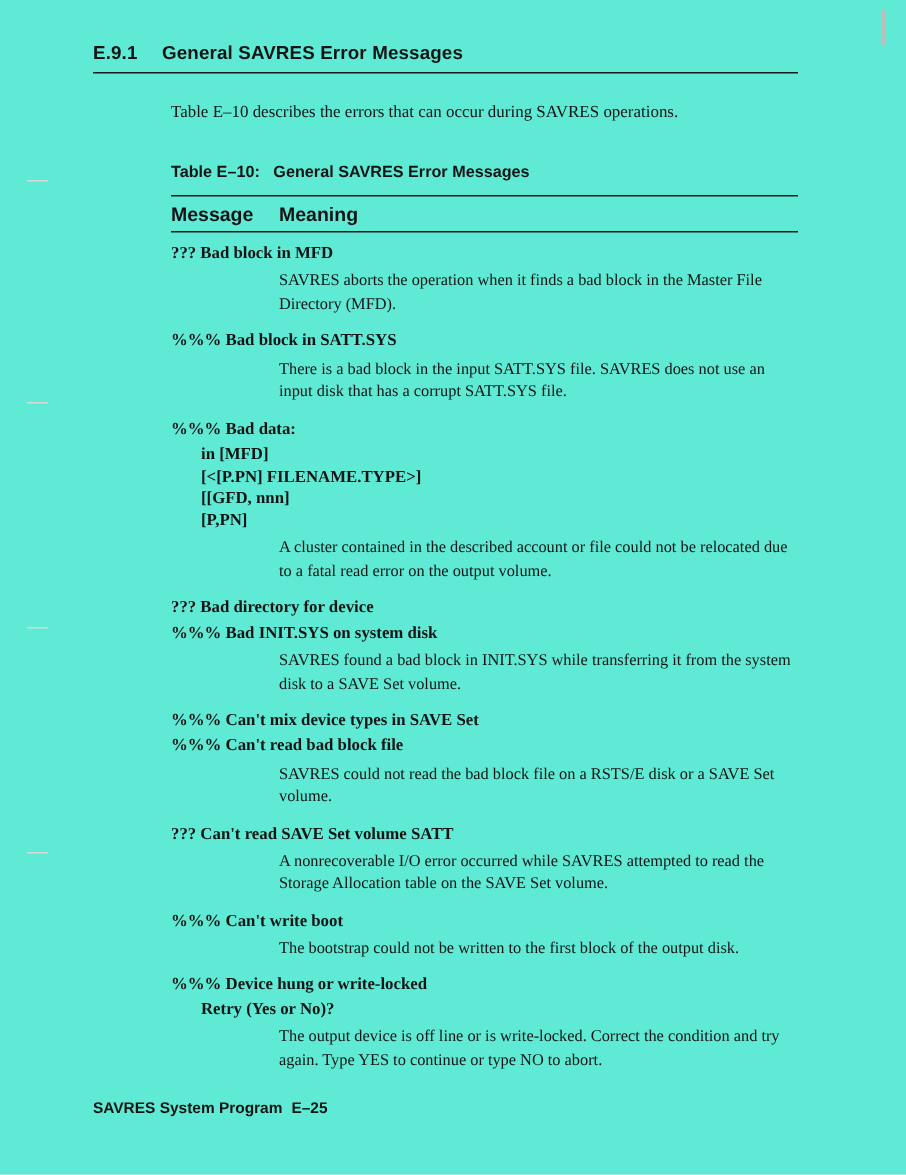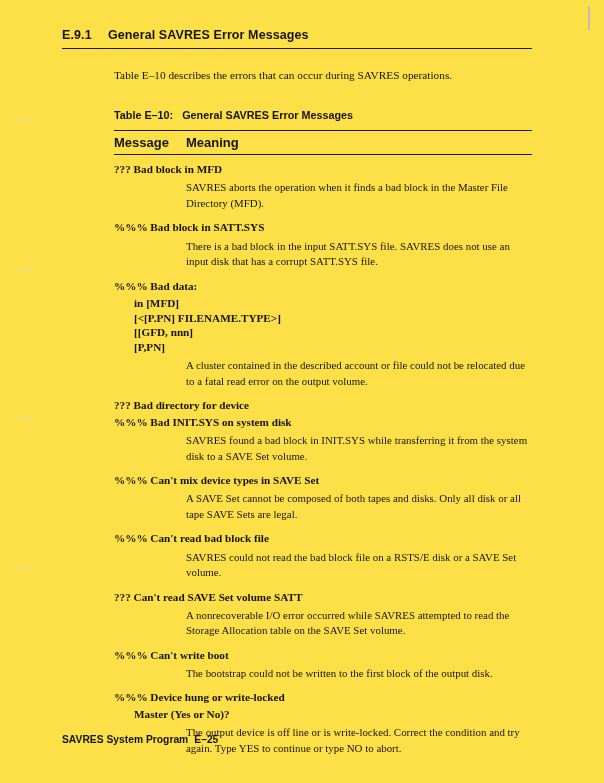--- a/index.html
+++ b/index.html
@@ -14,21 +14,21 @@
     font-family: "Liberation Serif", serif;
     color: #141414;
     overflow: hidden;
   }
 
   .page {
     position: absolute;
     left: 0; top: 0;
     width: 604px;
     height: 783px;
-    background: #fde047;
+    background: #5eead4;
   }
 
   
   .edge-mark {
     position: absolute;
     background: #d8d8d4;
   }
   .tick-left  { left: 18px;  width: 14px; height: 1px; }
   .tick-right { right: 14px; width: 2px;  height: 24px; background: #bdbdb9; }
 
@@ -199,42 +199,41 @@
           <div class="msg">??? Bad directory for device</div>
         </div>
 
         <div class="row">
           <div class="msg">%%% Bad INIT.SYS on system disk</div>
           <div class="meaning">SAVRES found a bad block in INIT.SYS while transferring it from the system disk to a SAVE Set volume.</div>
         </div>
 
         <div class="row">
           <div class="msg">%%% Can't mix device types in SAVE Set</div>
-          <div class="meaning">A SAVE Set cannot be composed of both tapes and disks.  Only all disk or all tape SAVE Sets are legal.</div>
         </div>
 
         <div class="row">
           <div class="msg">%%% Can't read bad block file</div>
           <div class="meaning">SAVRES could not read the bad block file on a RSTS/E disk or a SAVE Set volume.</div>
         </div>
 
         <div class="row">
           <div class="msg">??? Can't read SAVE Set volume SATT</div>
           <div class="meaning">A nonrecoverable I/O error occurred while SAVRES attempted to read the Storage Allocation table on the SAVE Set volume.</div>
         </div>
 
         <div class="row">
           <div class="msg">%%% Can't write boot</div>
           <div class="meaning">The bootstrap could not be written to the first block of the output disk.</div>
         </div>
 
         <div class="row">
           <div class="msg">%%% Device hung or write-locked</div>
           <div class="msg-lines">
-            <div class="ml">Master (Yes or No)?</div>
+            <div class="ml">Retry (Yes or No)?</div>
           </div>
           <div class="meaning">The output device is off line or is write-locked.  Correct the condition and try again.  Type YES to continue or type NO to abort.</div>
         </div>
 
       </div>
     </div>
 
   </div>
 
   <div class="footer">

